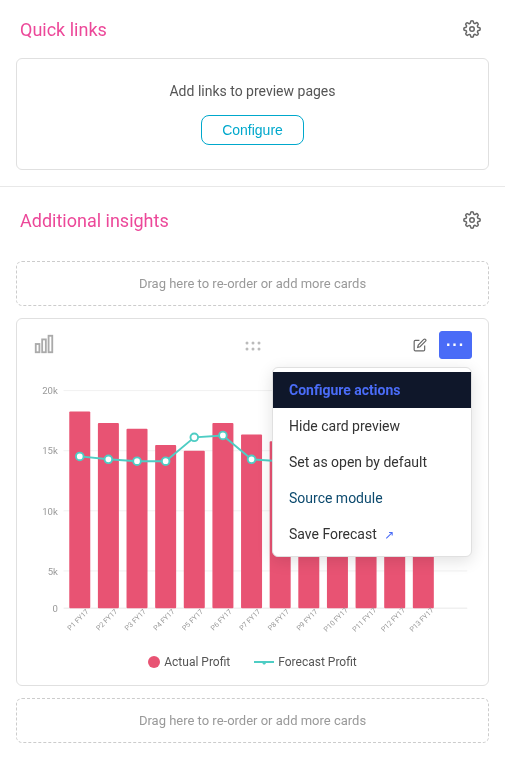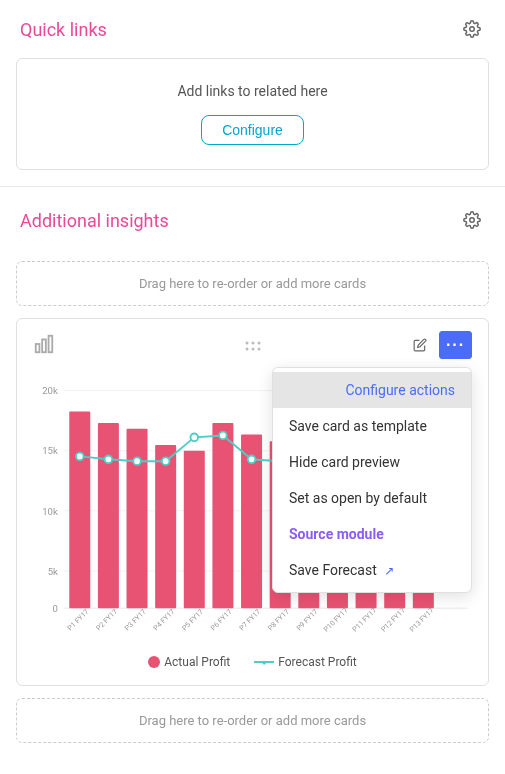--- a/index.html
+++ b/index.html
@@ -150,29 +150,28 @@
     }
 
     .dropdown-item {
       padding: 10px 16px;
       cursor: pointer;
       font-size: 14px;
       color: #333;
       white-space: nowrap;
     }
     .dropdown-item.active-item {
-      background: #e5e5e5;
+      background: #0f172a;
       color: #4a6cf7;
+      font-weight: 700;
+    }
+    .dropdown-item.section-label {
       font-weight: 400;
-      text-align: right;
-    }
-    .dropdown-item.section-label {
-      font-weight: 700;
       cursor: default;
-      color: #8b5cf6;
+      color: #0c4a6e;
     }
     .dropdown-item .ext-icon {
       margin-left: 4px;
       font-size: 12px;
       color: #4a6cf7;
     }
 
     
     .chart-container {
       position: relative;
@@ -234,21 +233,21 @@
   <span class="section-title">Quick links</span>
   <button class="gear-btn">
     <svg width="18" height="18" viewBox="0 0 24 24" fill="none" stroke="#666" stroke-width="2">
       <circle cx="12" cy="12" r="3"></circle>
       <path d="M19.4 15a1.65 1.65 0 0 0 .33 1.82l.06.06a2 2 0 0 1-2.83 2.83l-.06-.06a1.65 1.65 0 0 0-1.82-.33 1.65 1.65 0 0 0-1 1.51V21a2 2 0 0 1-4 0v-.09A1.65 1.65 0 0 0 9 19.4a1.65 1.65 0 0 0-1.82.33l-.06.06a2 2 0 0 1-2.83-2.83l.06-.06A1.65 1.65 0 0 0 4.68 15a1.65 1.65 0 0 0-1.51-1H3a2 2 0 0 1 0-4h.09A1.65 1.65 0 0 0 4.6 9a1.65 1.65 0 0 0-.33-1.82l-.06-.06a2 2 0 0 1 2.83-2.83l.06.06A1.65 1.65 0 0 0 9 4.68a1.65 1.65 0 0 0 1-1.51V3a2 2 0 0 1 4 0v.09a1.65 1.65 0 0 0 1 1.51 1.65 1.65 0 0 0 1.82-.33l.06-.06a2 2 0 0 1 2.83 2.83l-.06.06A1.65 1.65 0 0 0 19.4 9a1.65 1.65 0 0 0 1.51 1H21a2 2 0 0 1 0 4h-.09a1.65 1.65 0 0 0-1.51 1z"></path>
     </svg>
   </button>
 </div>
 
 <div class="quick-links-card">
-  <p>Add links to related here</p>
+  <p>Add links to preview pages</p>
   <button class="configure-btn">Configure</button>
 </div>
 
 <hr class="divider">
 
 <div class="insights-section">
   <div class="section-header">
     <span class="section-title">Additional insights</span>
     <button class="gear-btn">
       <svg width="18" height="18" viewBox="0 0 24 24" fill="none" stroke="#666" stroke-width="2">
@@ -292,23 +291,20 @@
           </svg>
         </button>
         <button class="more-btn active">
           <span style="font-size:16px;letter-spacing:1px;font-weight:bold;">···</span>
         </button>
       </div>
 
       <div class="dropdown-menu">
         <div class="dropdown-item active-item">
           <span>Configure actions</span>
-        </div>
-        <div class="dropdown-item">
-          <span>Save card as template</span>
         </div>
         <div class="dropdown-item">
           <span>Hide card preview</span>
         </div>
         <div class="dropdown-item">
           <span>Set as open by default</span>
         </div>
         <div class="dropdown-item section-label">
           <span>Source module</span>
         </div>

